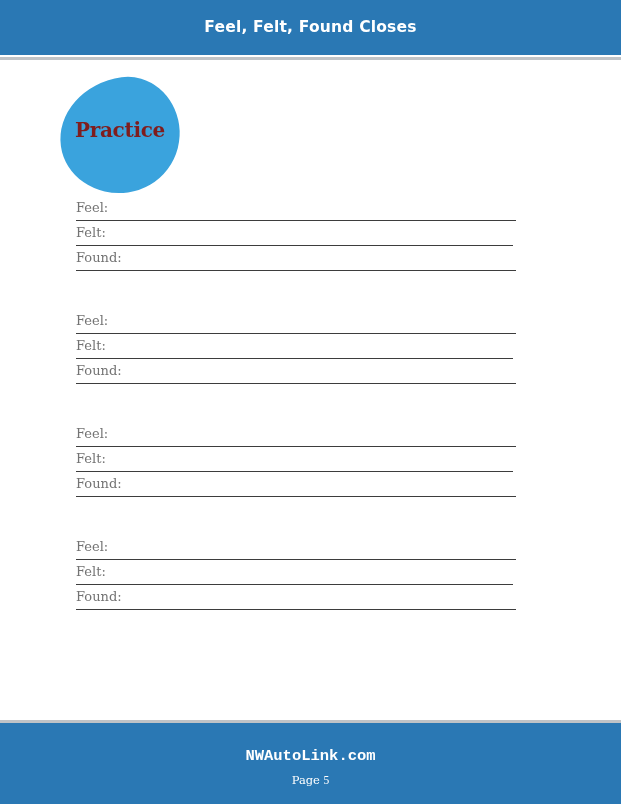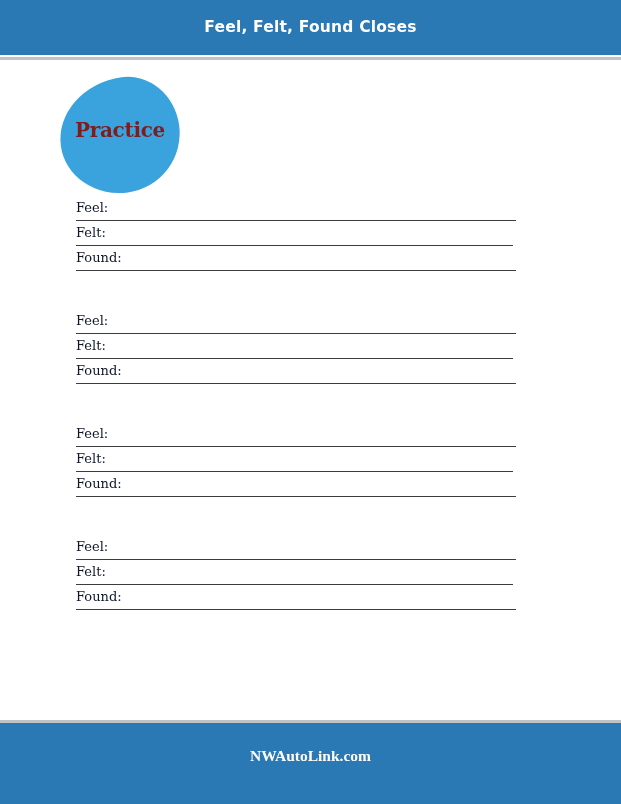--- a/index.html
+++ b/index.html
@@ -100,21 +100,21 @@
     position: relative;
     height: 25px;
   }
   .line-label {
     position: absolute;
     left: 0;
     top: 0;
     font-family: "DejaVu Serif", serif;
     font-size: 13px;
     font-weight: normal;
-    color: #0f172a;
+    color: #737373;
     background: #ffffff;
     padding-right: 2px;
     z-index: 2;
   }
   .line-rule {
     position: absolute;
     left: 0;
     right: 0;
     bottom: 4px;
     border-bottom: 1.6px solid #3d3d3d;
@@ -141,21 +141,21 @@
     height: 3px;
     background: #bfc3c7;
   }
   .footer-site {
     position: absolute;
     bottom: 39px;
     left: 0;
     width: 621px;
     text-align: center;
     color: #ffffff;
-    font-family: Liberation Serif, serif;
+    font-family: Liberation Mono, monospace;
     font-weight: bold;
     font-size: 15.5px;
   }
   .footer-page {
     position: absolute;
     bottom: 17px;
     left: 0;
     width: 621px;
     text-align: center;
     color: #ffffff;
@@ -240,14 +240,18 @@
         <span class="line-label">Found:</span>
         <span class="line-rule"></span>
       </div>
     </div>
 
   </div>
 
   <div class="footer-rule"></div>
   <div class="footer-band"></div>
   <div class="footer-site">NWAutoLink.com</div>
+  <div class="footer-page">
+    <span>Page</span>
+    <span class="pg-num">5</span>
+  </div>
 
 </div>
 
 </body></html>

